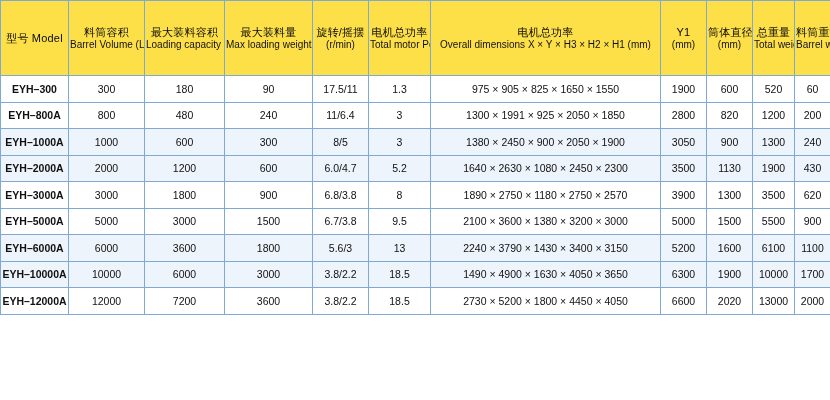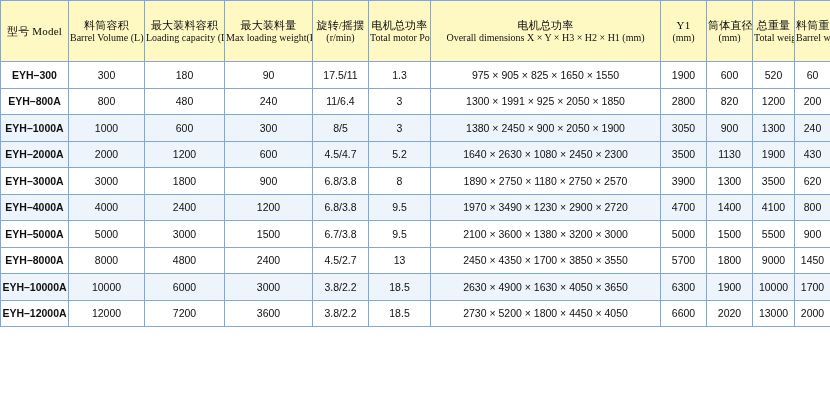--- a/index.html
+++ b/index.html
@@ -24,25 +24,24 @@
     text-align: center;
     vertical-align: middle;
     font-size: 10.5px;
     color: #101010;
     padding: 2px 1px;
     line-height: 1.15;
     white-space: nowrap;
     overflow: hidden;
   }
   #spec-table thead th {
-    background: #fef9c3;
+    background: #fde047;
     font-weight: normal;
-    padding: 3px 1px;
+    padding: 10px 1px;
     height: 54px;
-    font-family: Liberation Serif, serif;
   }
   .hdr-cn {
     display: block;
     font-size: 11px;
     color: #0a0a0a;
     letter-spacing: 0.2px;
   }
   .hdr-en {
     display: block;
     font-size: 10px;
@@ -175,88 +174,75 @@
         <td>3050</td>
         <td>900</td>
         <td>1300</td>
         <td>240</td>
       </tr>
       <tr class="alt">
         <td class="model-col">EYH–2000A</td>
         <td>2000</td>
         <td>1200</td>
         <td>600</td>
-        <td>4.5/4.7</td>
+        <td>6.0/4.7</td>
         <td>5.2</td>
         <td>1640 × 2630 × 1080 × 2450 × 2300</td>
         <td>3500</td>
         <td>1130</td>
         <td>1900</td>
         <td>430</td>
       </tr>
       <tr>
         <td class="model-col">EYH–3000A</td>
         <td>3000</td>
         <td>1800</td>
         <td>900</td>
         <td>6.8/3.8</td>
         <td>8</td>
         <td>1890 × 2750 × 1180 × 2750 × 2570</td>
         <td>3900</td>
         <td>1300</td>
         <td>3500</td>
         <td>620</td>
       </tr>
-      <tr class="alt">
-        <td class="model-col">EYH–4000A</td>
-        <td>4000</td>
-        <td>2400</td>
-        <td>1200</td>
-        <td>6.8/3.8</td>
-        <td>9.5</td>
-        <td>1970 × 3490 × 1230 × 2900 × 2720</td>
-        <td>4700</td>
-        <td>1400</td>
-        <td>4100</td>
-        <td>800</td>
-      </tr>
       <tr>
         <td class="model-col">EYH–5000A</td>
         <td>5000</td>
         <td>3000</td>
         <td>1500</td>
         <td>6.7/3.8</td>
         <td>9.5</td>
         <td>2100 × 3600 × 1380 × 3200 × 3000</td>
         <td>5000</td>
         <td>1500</td>
         <td>5500</td>
         <td>900</td>
       </tr>
-      <tr>
-        <td class="model-col">EYH–8000A</td>
-        <td>8000</td>
-        <td>4800</td>
-        <td>2400</td>
-        <td>4.5/2.7</td>
+      <tr class="alt">
+        <td class="model-col">EYH–6000A</td>
+        <td>6000</td>
+        <td>3600</td>
+        <td>1800</td>
+        <td>5.6/3</td>
         <td>13</td>
-        <td>2450 × 4350 × 1700 × 3850 × 3550</td>
-        <td>5700</td>
-        <td>1800</td>
-        <td>9000</td>
-        <td>1450</td>
+        <td>2240 × 3790 × 1430 × 3400 × 3150</td>
+        <td>5200</td>
+        <td>1600</td>
+        <td>6100</td>
+        <td>1100</td>
       </tr>
       <tr class="alt">
         <td class="model-col">EYH–10000A</td>
         <td>10000</td>
         <td>6000</td>
         <td>3000</td>
         <td>3.8/2.2</td>
         <td>18.5</td>
-        <td>2630 × 4900 × 1630 × 4050 × 3650</td>
+        <td>1490 × 4900 × 1630 × 4050 × 3650</td>
         <td>6300</td>
         <td>1900</td>
         <td>10000</td>
         <td>1700</td>
       </tr>
       <tr>
         <td class="model-col">EYH–12000A</td>
         <td>12000</td>
         <td>7200</td>
         <td>3600</td>

